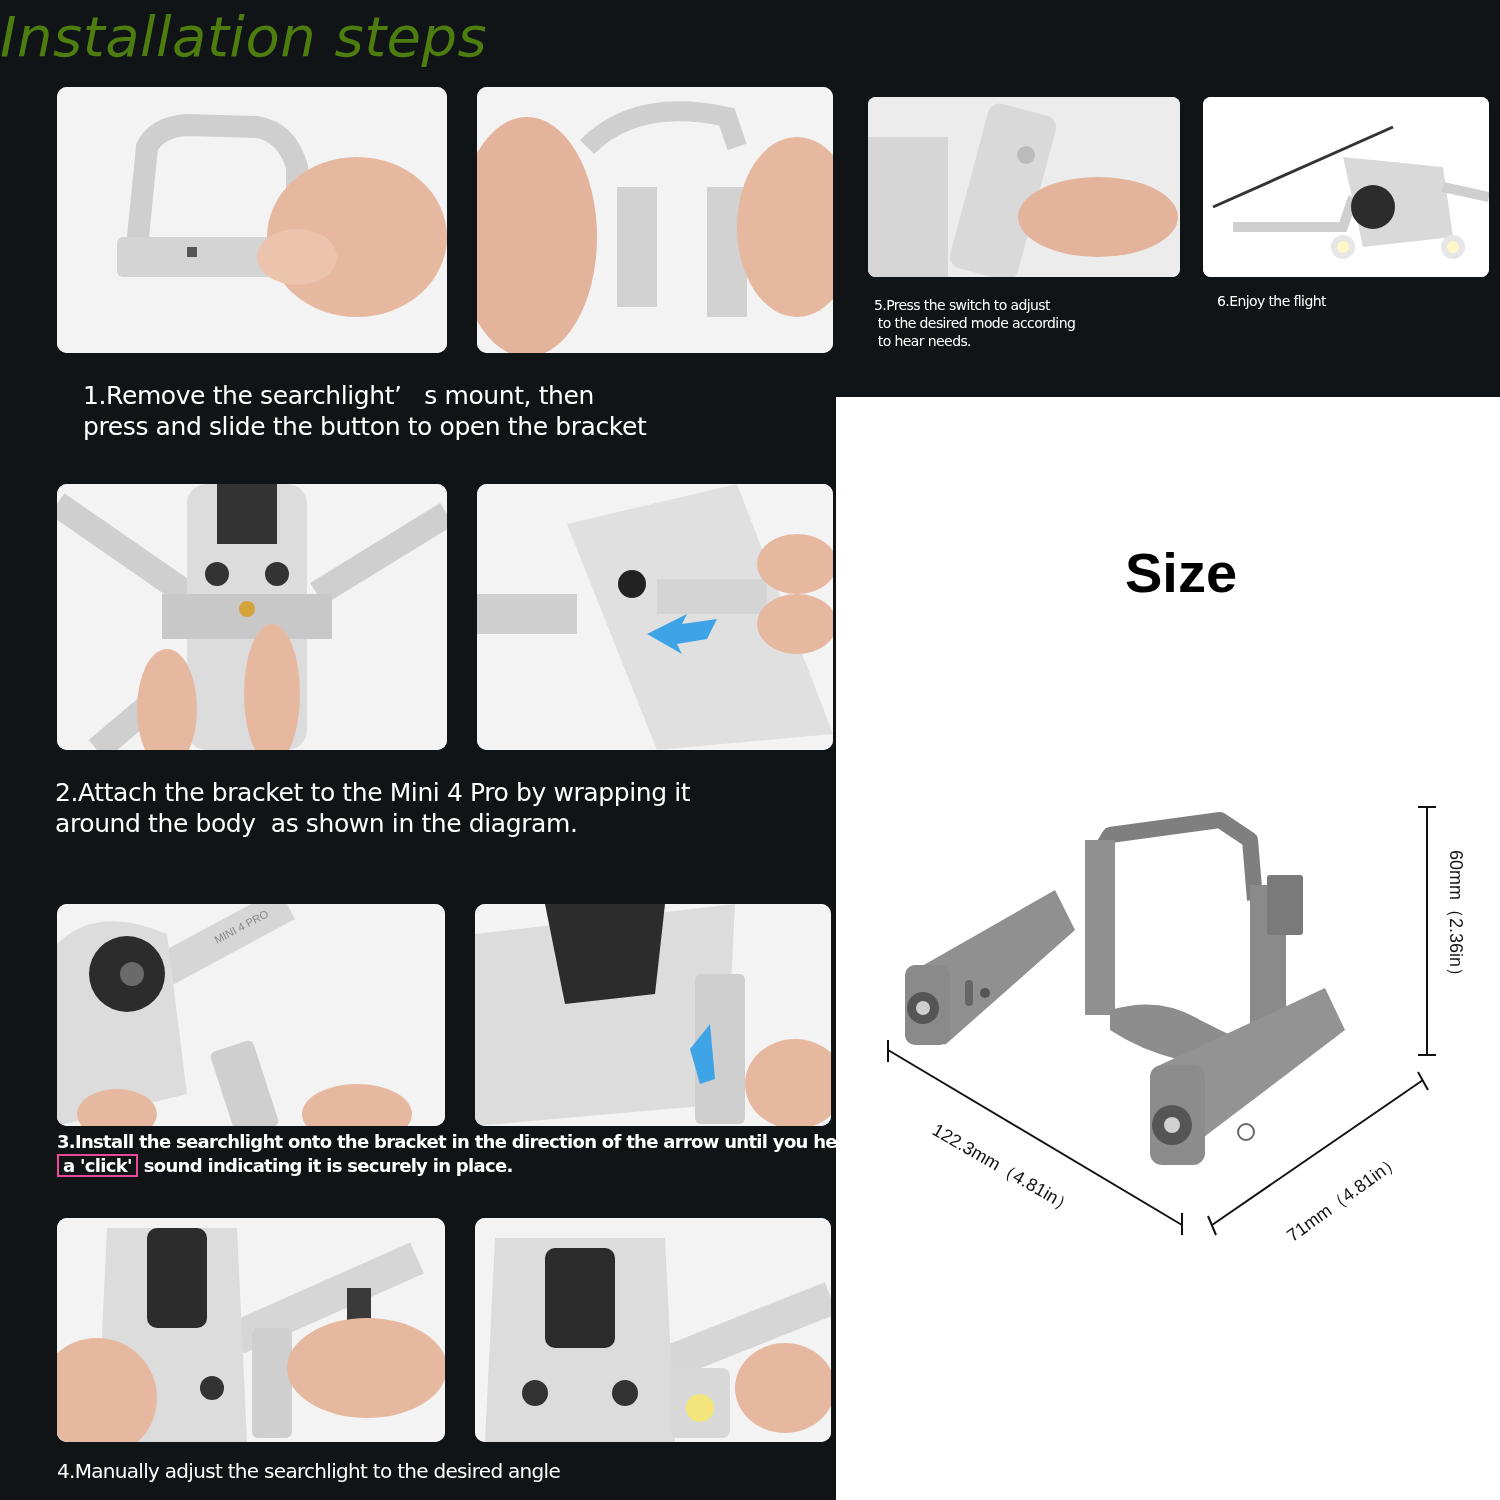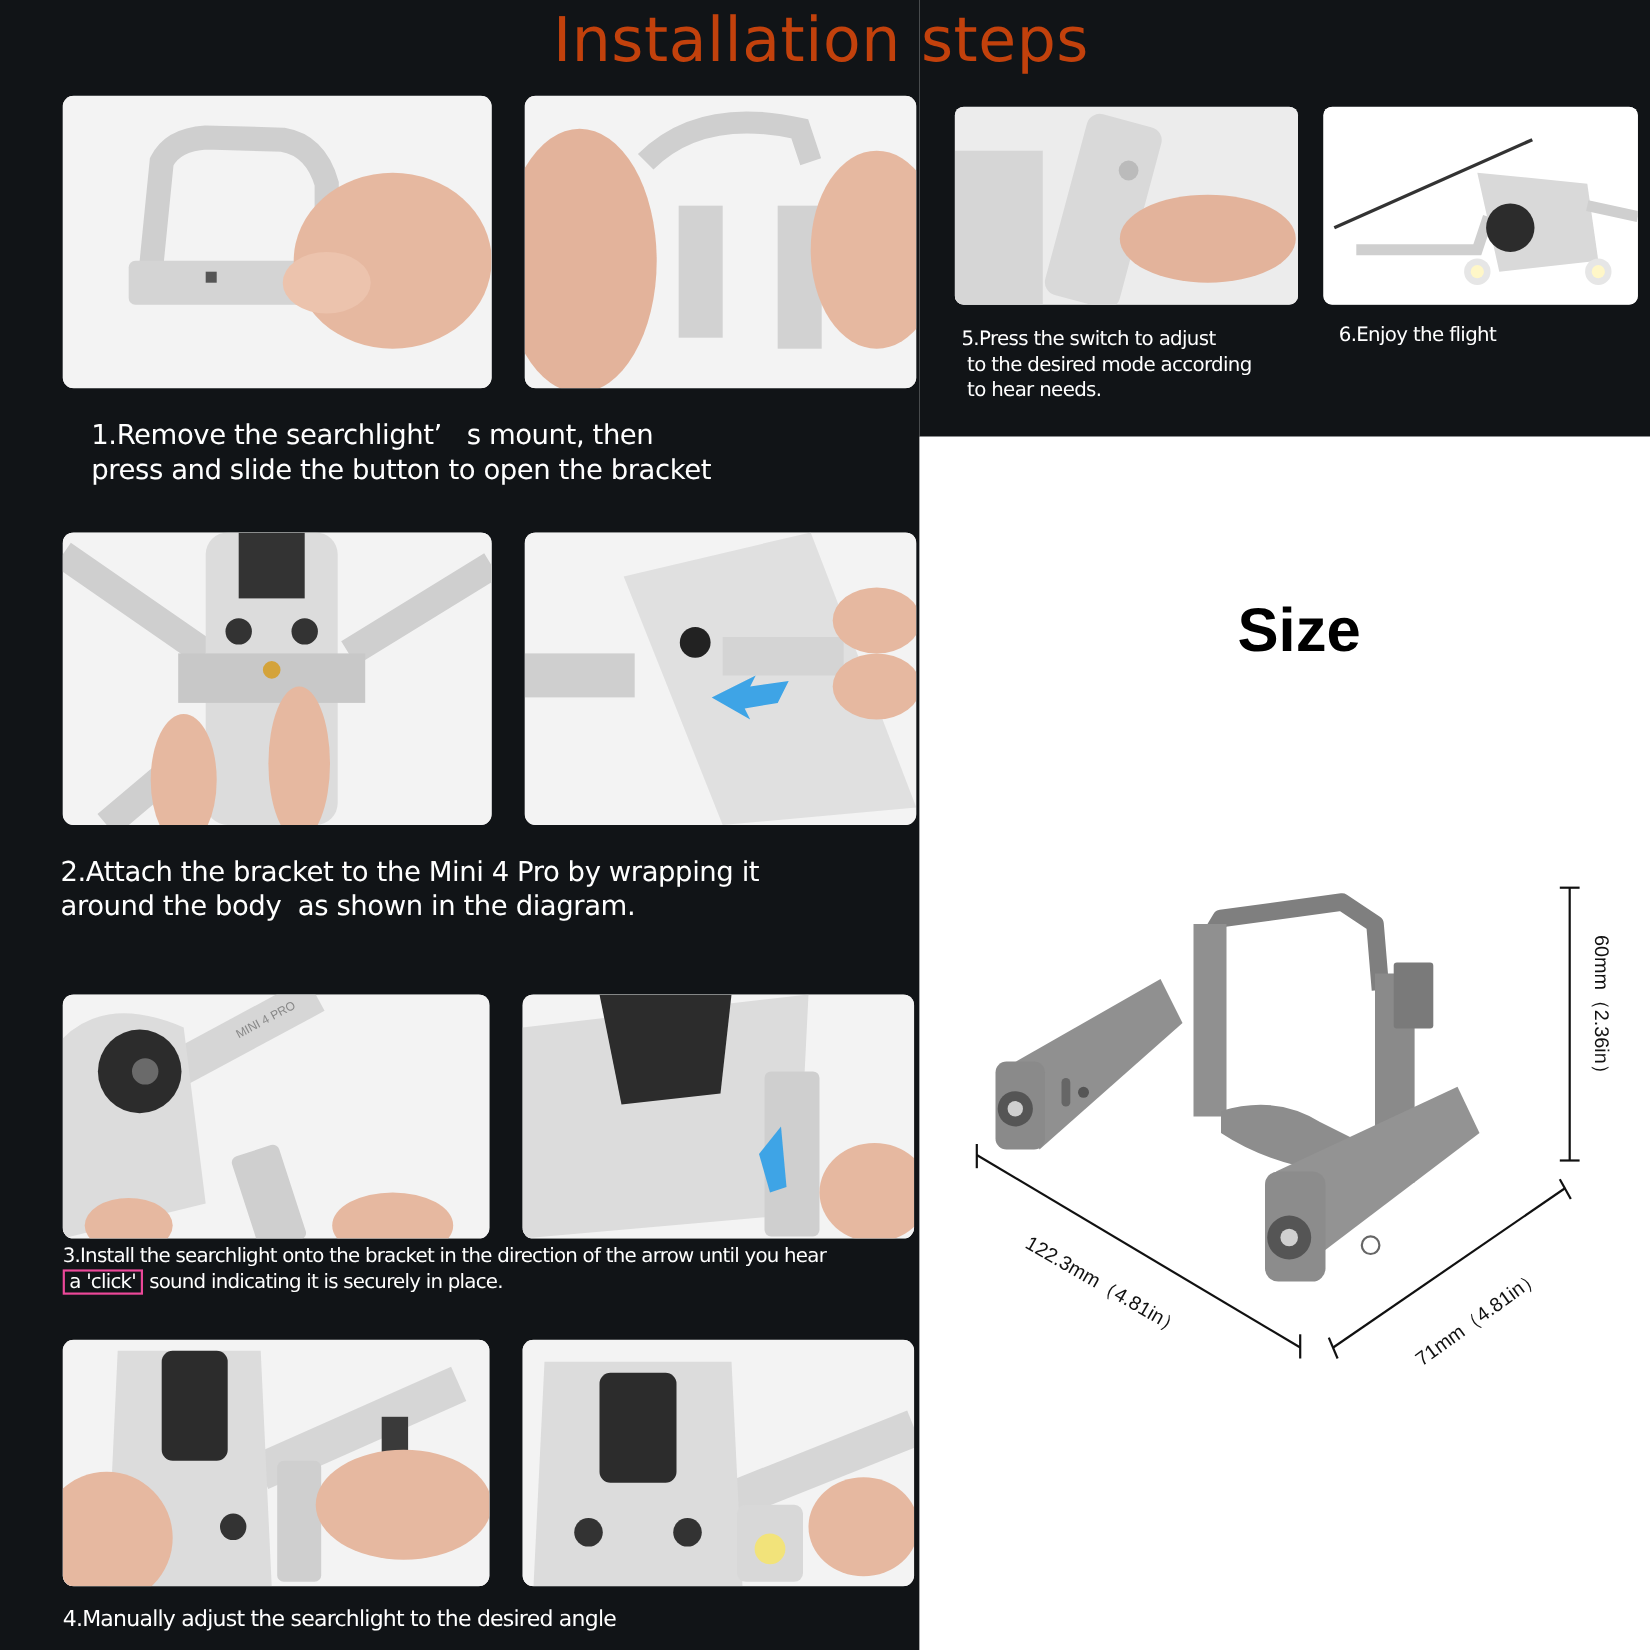--- a/index.html
+++ b/index.html
@@ -3,29 +3,29 @@
   <meta charset="utf-8">
   <style>
     * { box-sizing: border-box; margin: 0; padding: 0; }
     html, body { width: 1500px; height: 1500px; overflow: hidden; background: #ffffff; }
     body { position: relative; font-family: "Liberation Sans", "DejaVu Sans", sans-serif; }
 
     .dark-left { position: absolute; left: 0; top: 0; width: 836px; height: 1500px; background: #111417; }
     .dark-right { position: absolute; left: 836px; top: 0; width: 664px; height: 397px; background: #111417; }
     .white-right { position: absolute; left: 836px; top: 397px; width: 664px; height: 1103px; background: #ffffff; }
 
-    .title { position: absolute; left: 0; top: 4px; width: 990px; text-align: right; color: #c2410c;
-      font-family: "DejaVu Sans", sans-serif; font-size: 56px; font-weight: 400; letter-spacing: 0.5px; }
+    .title { position: absolute; left: 0; top: 4px; width: 990px; text-align: left; color: #4d7c0f;
+      font-family: "DejaVu Sans", sans-serif; font-size: 56px; font-weight: 400; letter-spacing: 0.5px; font-style: italic; }
 
     .photo { position: absolute; border-radius: 10px; overflow: hidden; background: #f2f2f2; }
     .photo svg { width: 100%; height: 100%; display: block; }
 
     .caption { position: absolute; color: #ffffff; font-family: "DejaVu Sans", sans-serif; line-height: 1.25; }
     .c-lg { font-size: 25px; letter-spacing: -0.4px; }
-    .c-md { font-size: 18px; letter-spacing: -0.6px; line-height: 1.28; }
+    .c-md { font-size: 14px; letter-spacing: -0.6px; line-height: 1.28; }
     .c-sm { font-size: 18px; letter-spacing: -0.7px; }
     .c-line { display: block; white-space: pre; }
     .click-box { display: inline-block; border: 2px solid #ec4899; padding: 0 4px; margin-right: 6px; line-height: 1.1; }
 
     .size-title { position: absolute; left: 836px; top: 540px; width: 690px; text-align: center; color: #000;
       font-family: "Liberation Sans", sans-serif; font-weight: 700; font-size: 56px; }
 
     .dim { position: absolute; font-family: "Liberation Sans", sans-serif; font-size: 18px; color: #111; white-space: nowrap; transform-origin: left top; }
   </style>
 </head>
@@ -109,21 +109,21 @@
 <div class="photo" style="left:475px;top:904px;width:356px;height:222px;">
   <svg viewBox="0 0 356 222">
     <rect width="356" height="222" fill="#f3f3f3"></rect>
     <path d="M0 30 L260 0 L250 200 L0 222 Z" fill="#dcdcdc"></path>
     <path d="M70 0 L190 0 L180 90 L90 100 Z" fill="#2c2c2c"></path>
     <rect x="220" y="70" width="50" height="150" rx="6" fill="#cfcfcf"></rect>
     <polygon points="215,145 235,120 240,175 225,180" fill="#3ea4e6"></polygon>
     <ellipse cx="320" cy="180" rx="50" ry="45" fill="#e6b8a0"></ellipse>
   </svg>
 </div>
-<div class="caption c-sm" style="left:57px;top:1131px;">
+<div class="caption c-sm" style="left:57px;top:1131px;font-weight:bold;">
   <span class="c-line">3.Install the searchlight onto the bracket in the direction of the arrow until you hear</span>
   <span class="c-line"><span class="click-box">a 'click'</span><span>sound indicating it is securely in place.</span></span>
 </div>
 
 <div class="photo" style="left:57px;top:1218px;width:388px;height:224px;">
   <svg viewBox="0 0 388 224">
     <rect width="388" height="224" fill="#f3f3f3"></rect>
     <path d="M180 120 L360 40" stroke="#d6d6d6" stroke-width="34"></path>
     <rect x="290" y="70" width="24" height="90" fill="#3a3a3a"></rect>
     <path d="M50 10 L180 10 L190 224 L40 224 Z" fill="#dcdcdc"></path>

